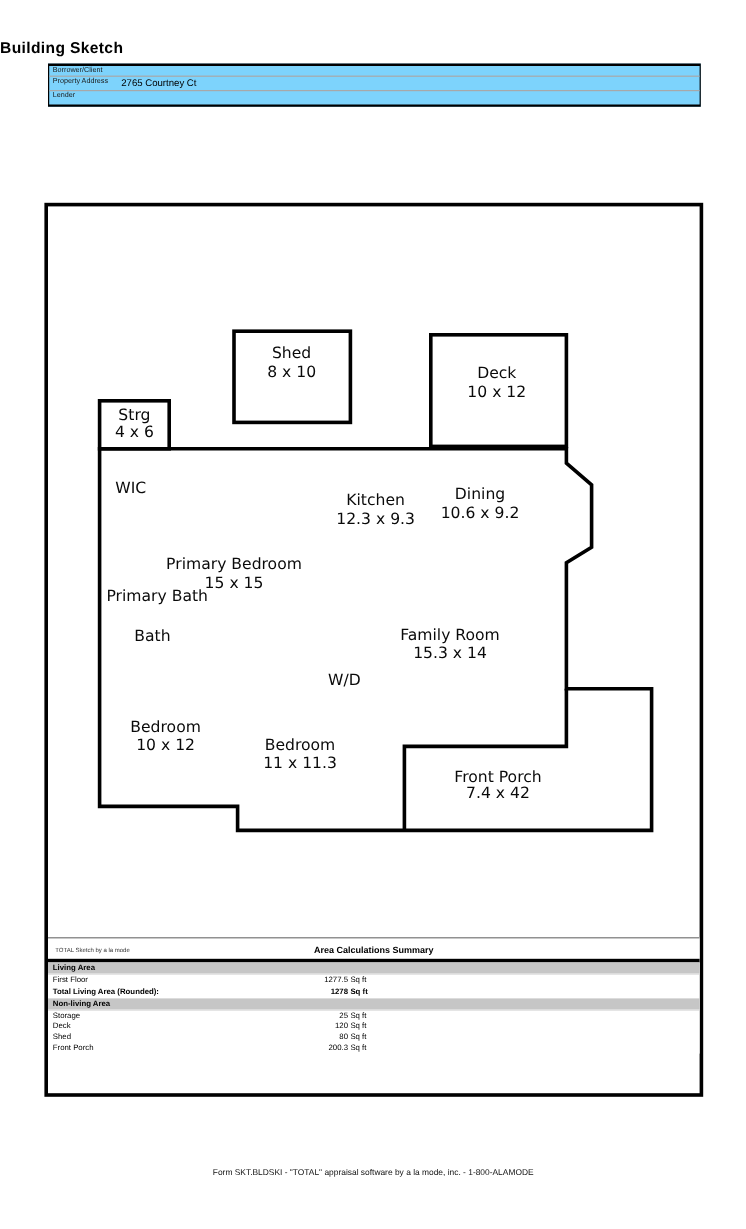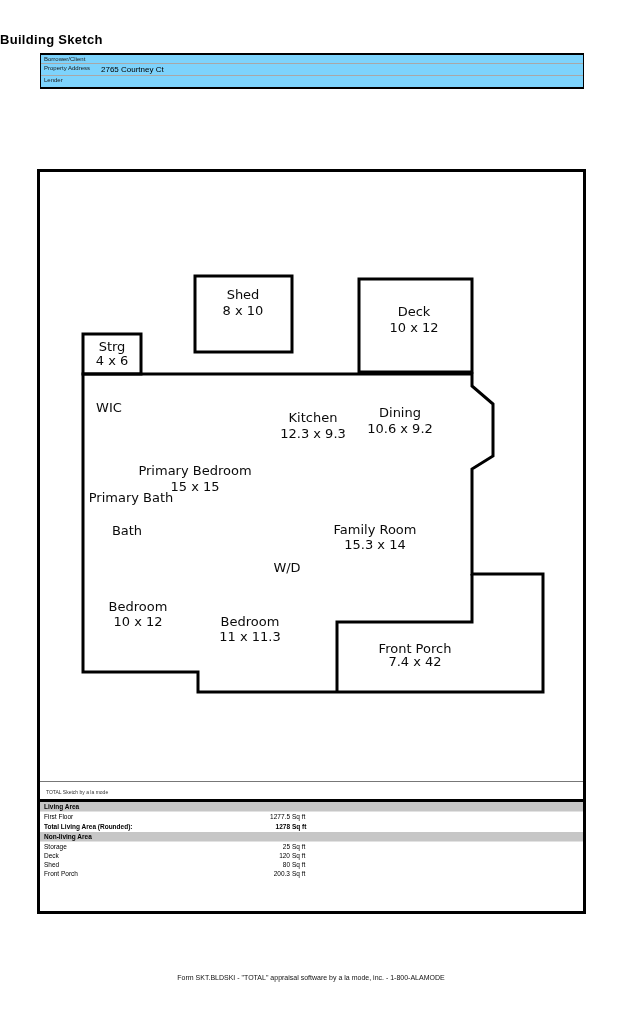--- a/index.html
+++ b/index.html
@@ -162,20 +162,21 @@
     <div>11 x 11.3</div>
   </div>
   <div class="room-label" style="left:415px; top:655px; line-height:13px;">
     <div>Front Porch</div>
     <div>7.4 x 42</div>
   </div>
 
   <div class="area-summary">
     <div class="as-head">
       <span class="as-watermark">TOTAL Sketch by a la mode</span>
+      <span class="as-title">Area Calculations Summary</span>
     </div>
     <div class="as-thick"></div>
     <div class="as-band">Living Area</div>
     <div class="as-row">
       <span class="as-label">First Floor</span>
       <span class="as-value"><span class="as-num">1277.5</span><span class="as-unit">Sq ft</span></span>
     </div>
     <div class="as-row bold">
       <span class="as-label">Total Living Area (Rounded):</span>
       <span class="as-value"><span class="as-num">1278</span><span class="as-unit">Sq ft</span></span>

